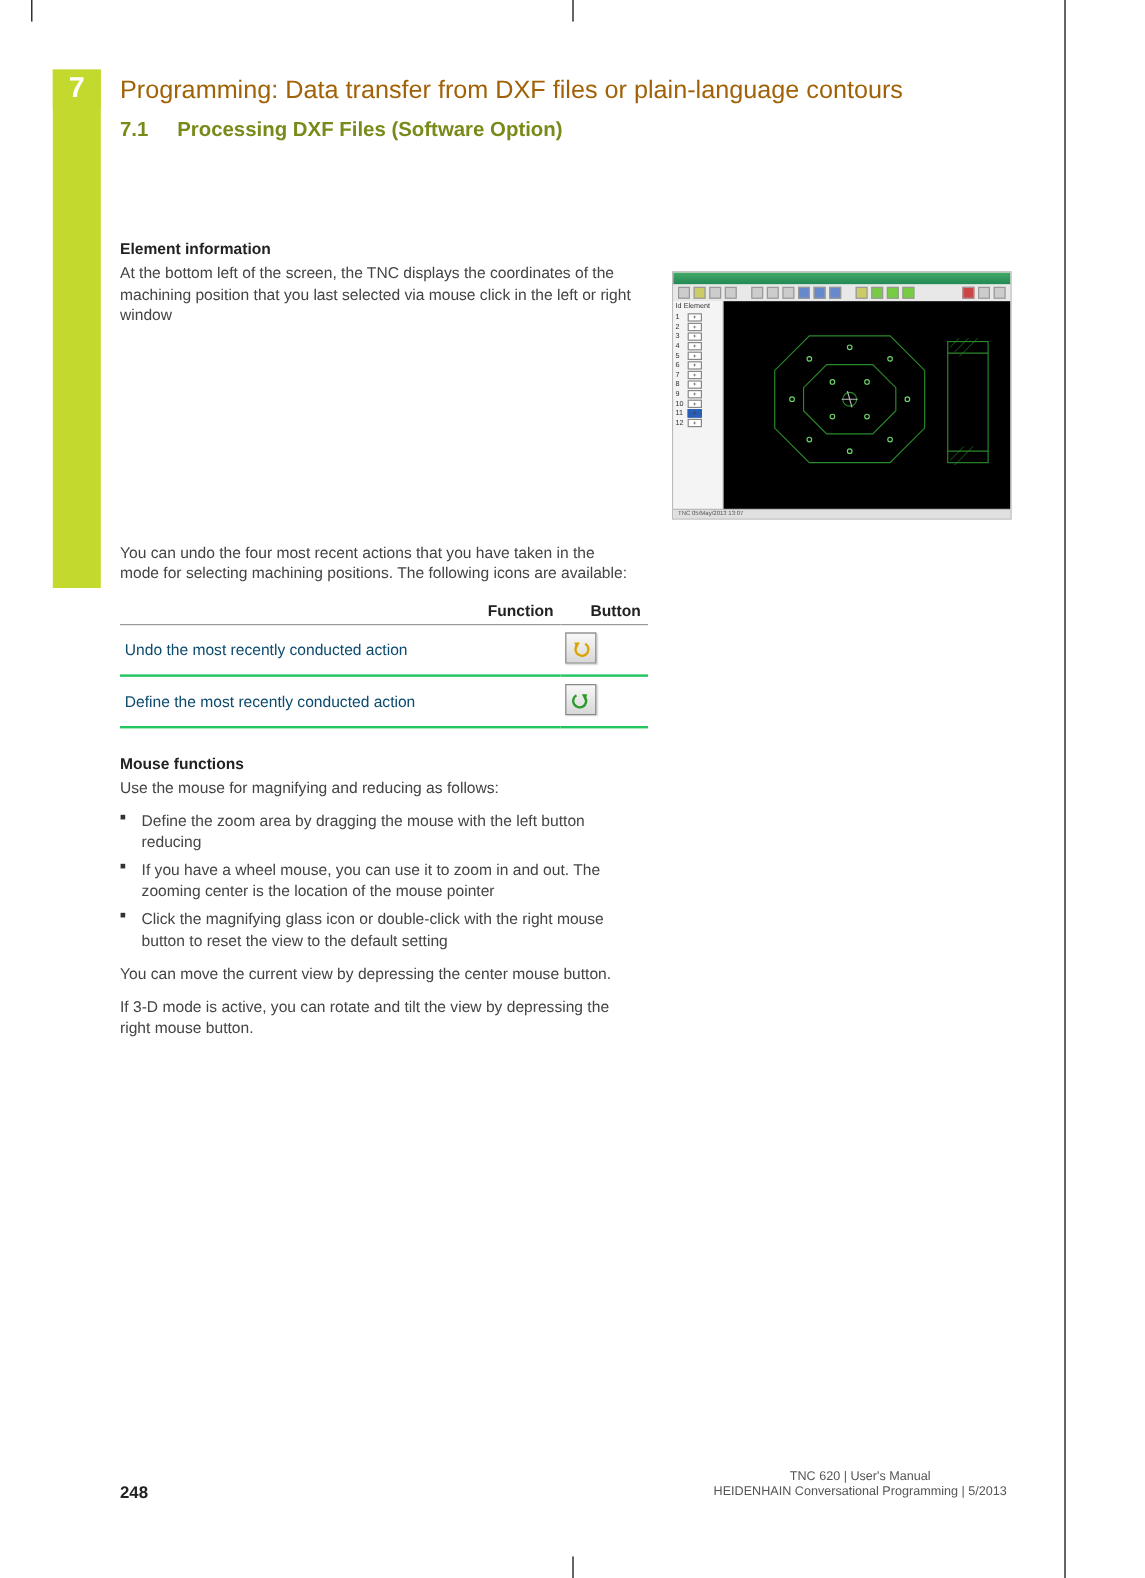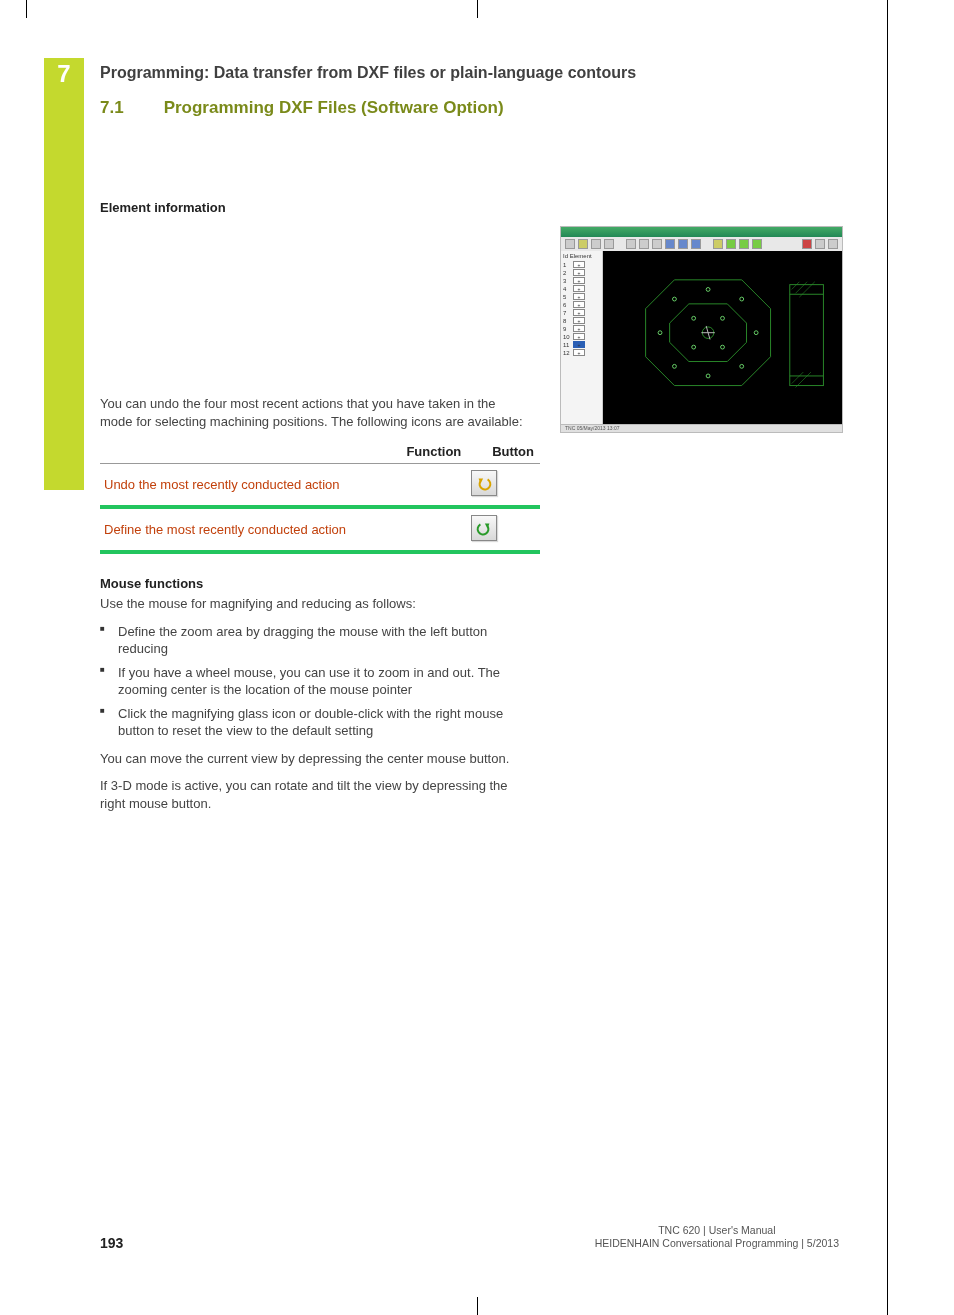--- a/index.html
+++ b/index.html
@@ -36,31 +36,31 @@
     color: #fff;
     font-size: 24px;
     font-weight: bold;
     text-align: center;
     line-height: 32px;
   }
   .chapter-title {
     position: absolute;
     left: 100px;
     top: 64px;
-    font-size: 16px;
-    font-weight: bold;
-    color: #404040;
+    font-size: 21px;
+    font-weight: normal;
+    color: #a16207;
   }
   .section-row {
     position: absolute;
     left: 100px;
     top: 98px;
     display: flex;
     align-items: flex-start;
-    gap: 40px;
+    gap: 24px;
   }
   .section-num {
     font-size: 17px;
     font-weight: bold;
     color: #7a8a1a;
   }
   .section-title {
     font-size: 17px;
     font-weight: bold;
     color: #7a8a1a;
@@ -177,23 +177,23 @@
   .func-table th {
     text-align: right;
     font-size: 13px;
     font-weight: bold;
     color: #222;
     padding: 4px 6px 4px 2px;
     border-bottom: 1px solid #999;
   }
   .func-table td {
     font-size: 13px;
-    color: #c2410c;
+    color: #0c4a6e;
     padding: 6px 6px 6px 4px;
-    border-bottom: 4px solid #22c55e;
+    border-bottom: 2px solid #22c55e;
     vertical-align: middle;
   }
   .btn-icon {
     display: inline-block;
     width: 26px;
     height: 26px;
     border: 1px solid #888;
     background: linear-gradient(#f8f8f8, #d8d8d8);
     position: relative;
     box-shadow: 1px 1px 1px rgba(0,0,0,0.15);
@@ -268,21 +268,21 @@
   <div class="crop-top"></div>
   <div class="crop-right"></div>
   <div class="crop-bottom"></div>
   <div class="crop-left"></div>
 
   <div class="green-bar"></div>
   <div class="chapter-badge">7</div>
   <div class="chapter-title">Programming: Data transfer from DXF files or plain-language contours</div>
   <div class="section-row">
     <span class="section-num">7.1</span>
-    <span class="section-title">Programming DXF Files (Software Option)</span>
+    <span class="section-title">Processing DXF Files (Software Option)</span>
   </div>
 
   <div class="screenshot-box">
     <div class="screenshot-inner">
       <div class="screenshot-title"></div>
       <div class="screenshot-toolbar">
         <span class="tb-icon"></span>
         <span class="tb-icon yellow"></span>
         <span class="tb-icon"></span>
         <span class="tb-icon"></span>
@@ -399,20 +399,21 @@
             </g>
           </svg>
         </div>
       </div>
       <div class="screenshot-status">TNC   05/May/2013   13:07</div>
     </div>
   </div>
 
   <div class="content">
     <h4>Element information</h4>
+    <p>At the bottom left of the screen, the TNC displays the coordinates of the machining position that you last selected via mouse click in the left or right window</p>
 
     <div class="section-gap"></div>
 
     <p>You can undo the four most recent actions that you have taken in the mode for selecting machining positions. The following icons are available:</p>
 
     <table class="func-table">
       <thead>
         <tr>
           <th>Function</th>
           <th>Button</th>
@@ -449,19 +450,19 @@
     <ul class="bullets">
       <li>Define the zoom area by dragging the mouse with the left button reducing</li>
       <li>If you have a wheel mouse, you can use it to zoom in and out. The zooming center is the location of the mouse pointer</li>
       <li>Click the magnifying glass icon or double-click with the right mouse button to reset the view to the default setting</li>
     </ul>
     <p>You can move the current view by depressing the center mouse button.</p>
     <p>If 3-D mode is active, you can rotate and tilt the view by depressing the right mouse button.</p>
   </div>
 
   <div class="footer">
-    <div class="pagenum">193</div>
+    <div class="pagenum">248</div>
     <div class="footer-right">
       <div>TNC 620 | User's Manual</div>
       <div>HEIDENHAIN Conversational Programming | 5/2013</div>
     </div>
   </div>
 </div>
 
 </body></html>

